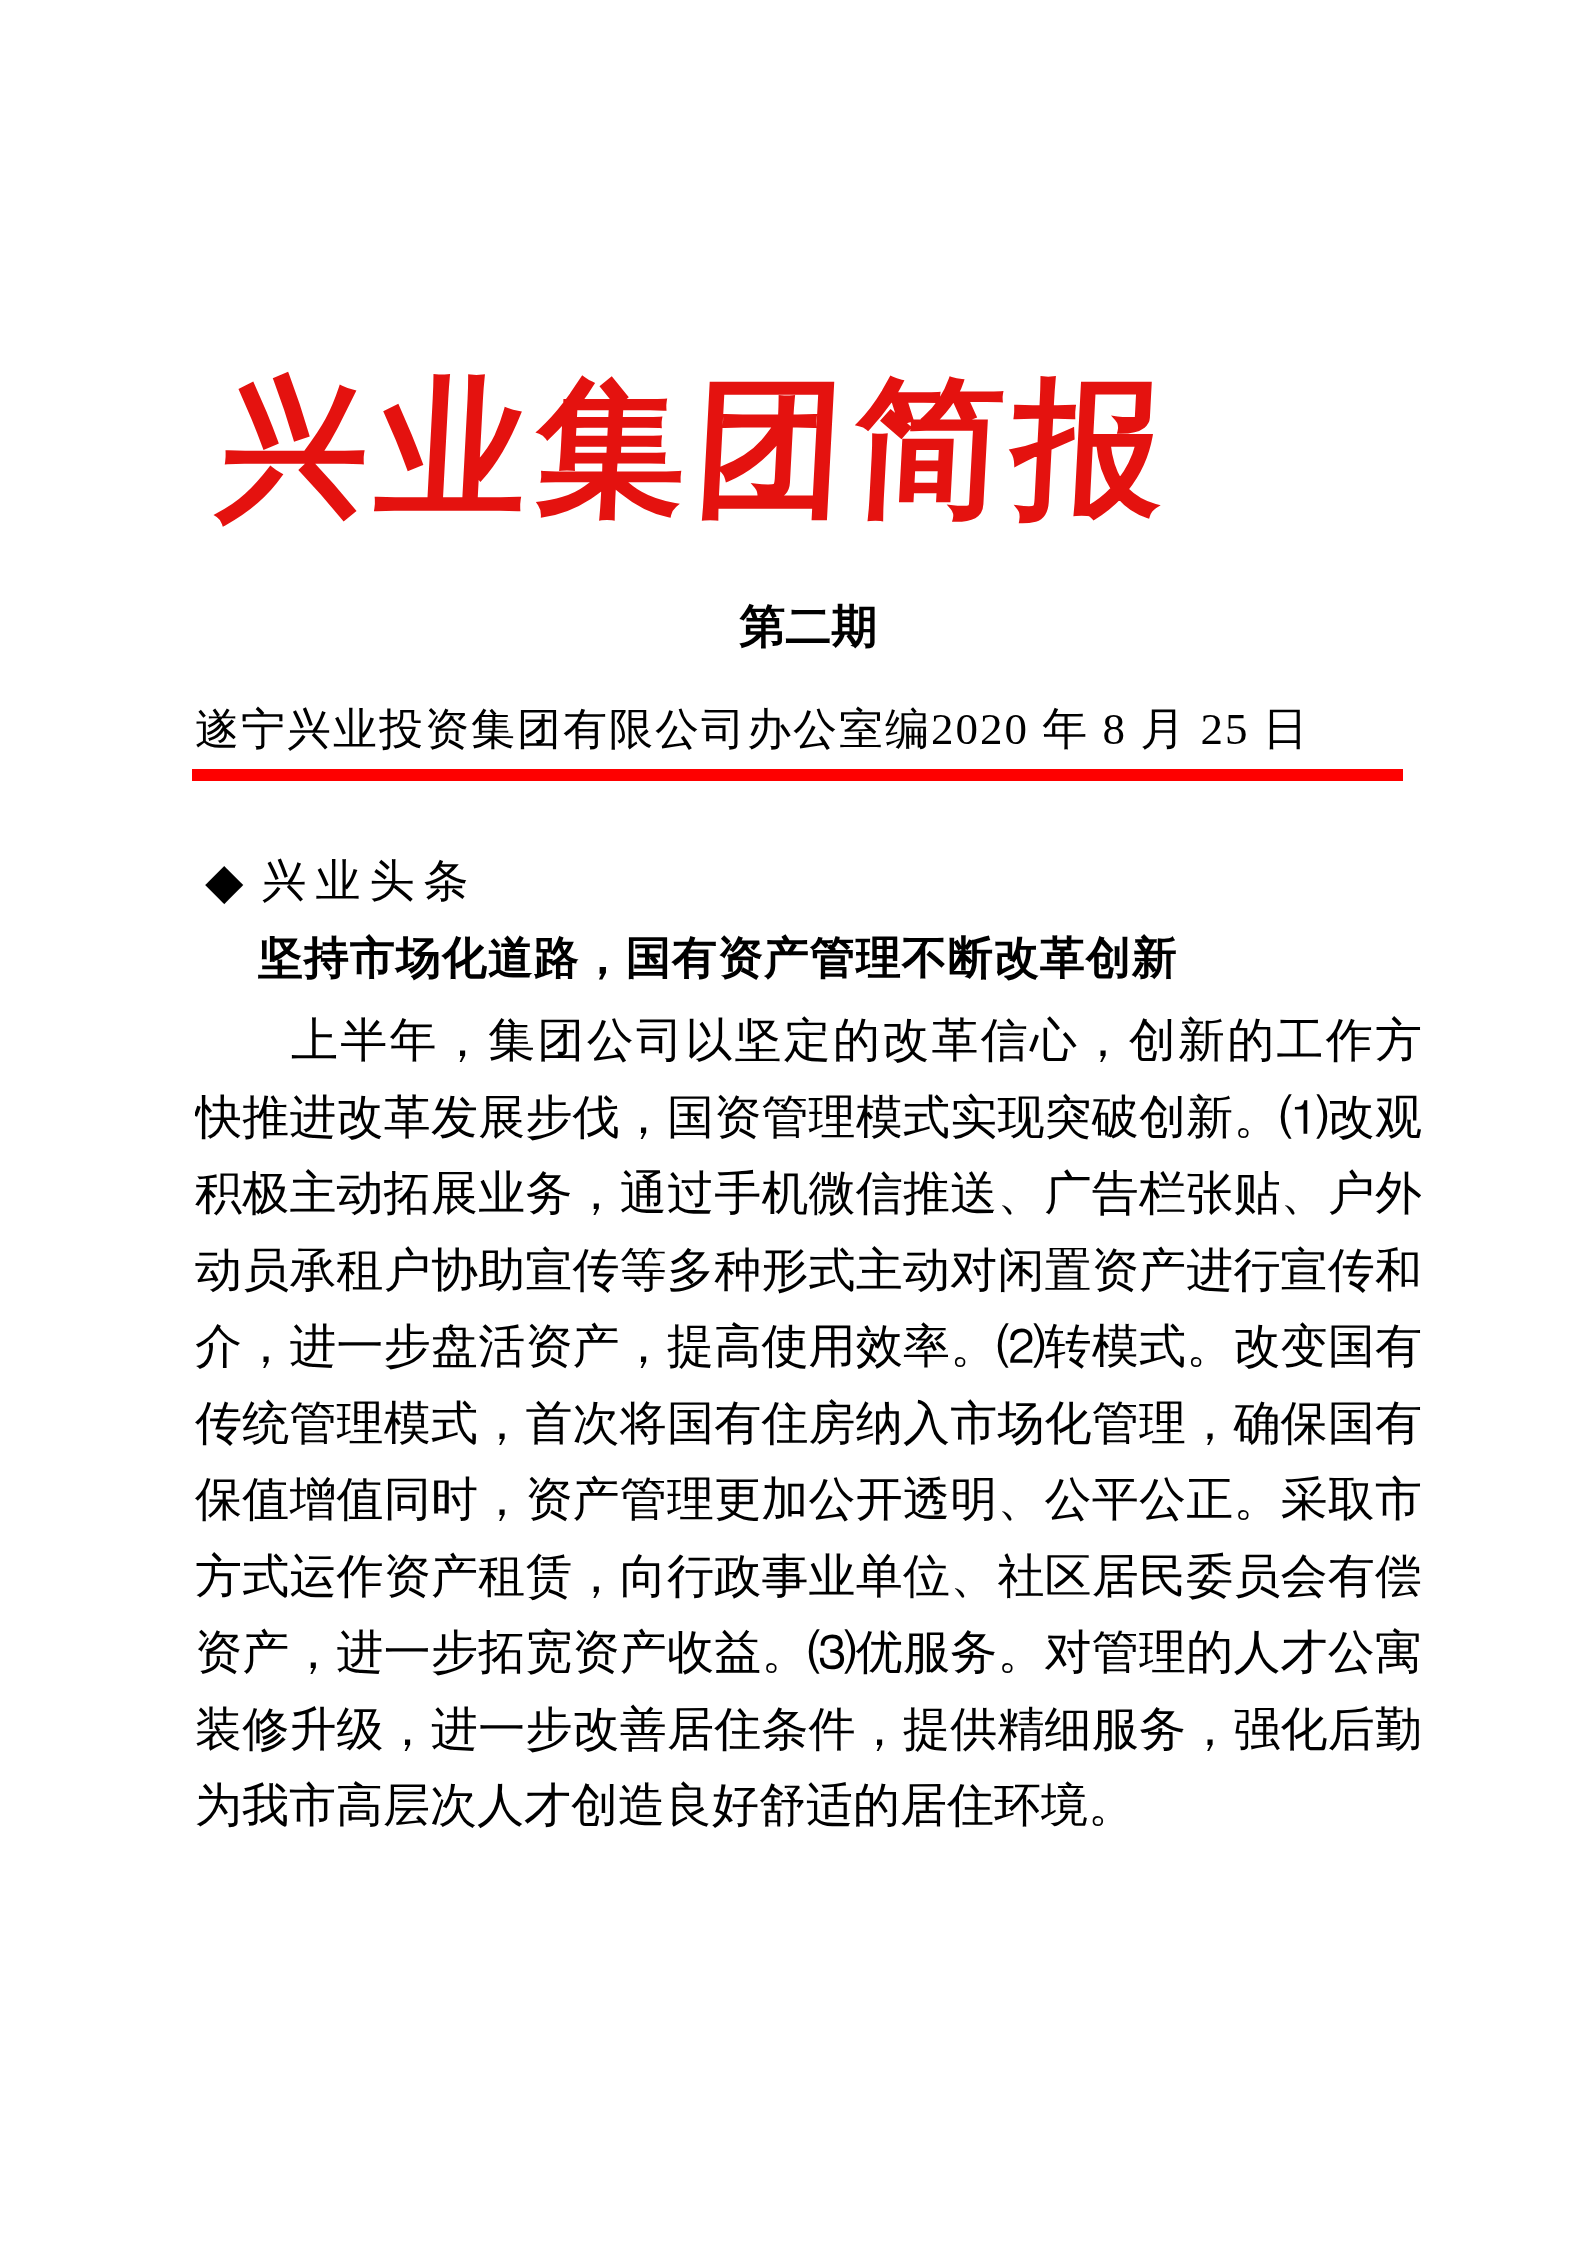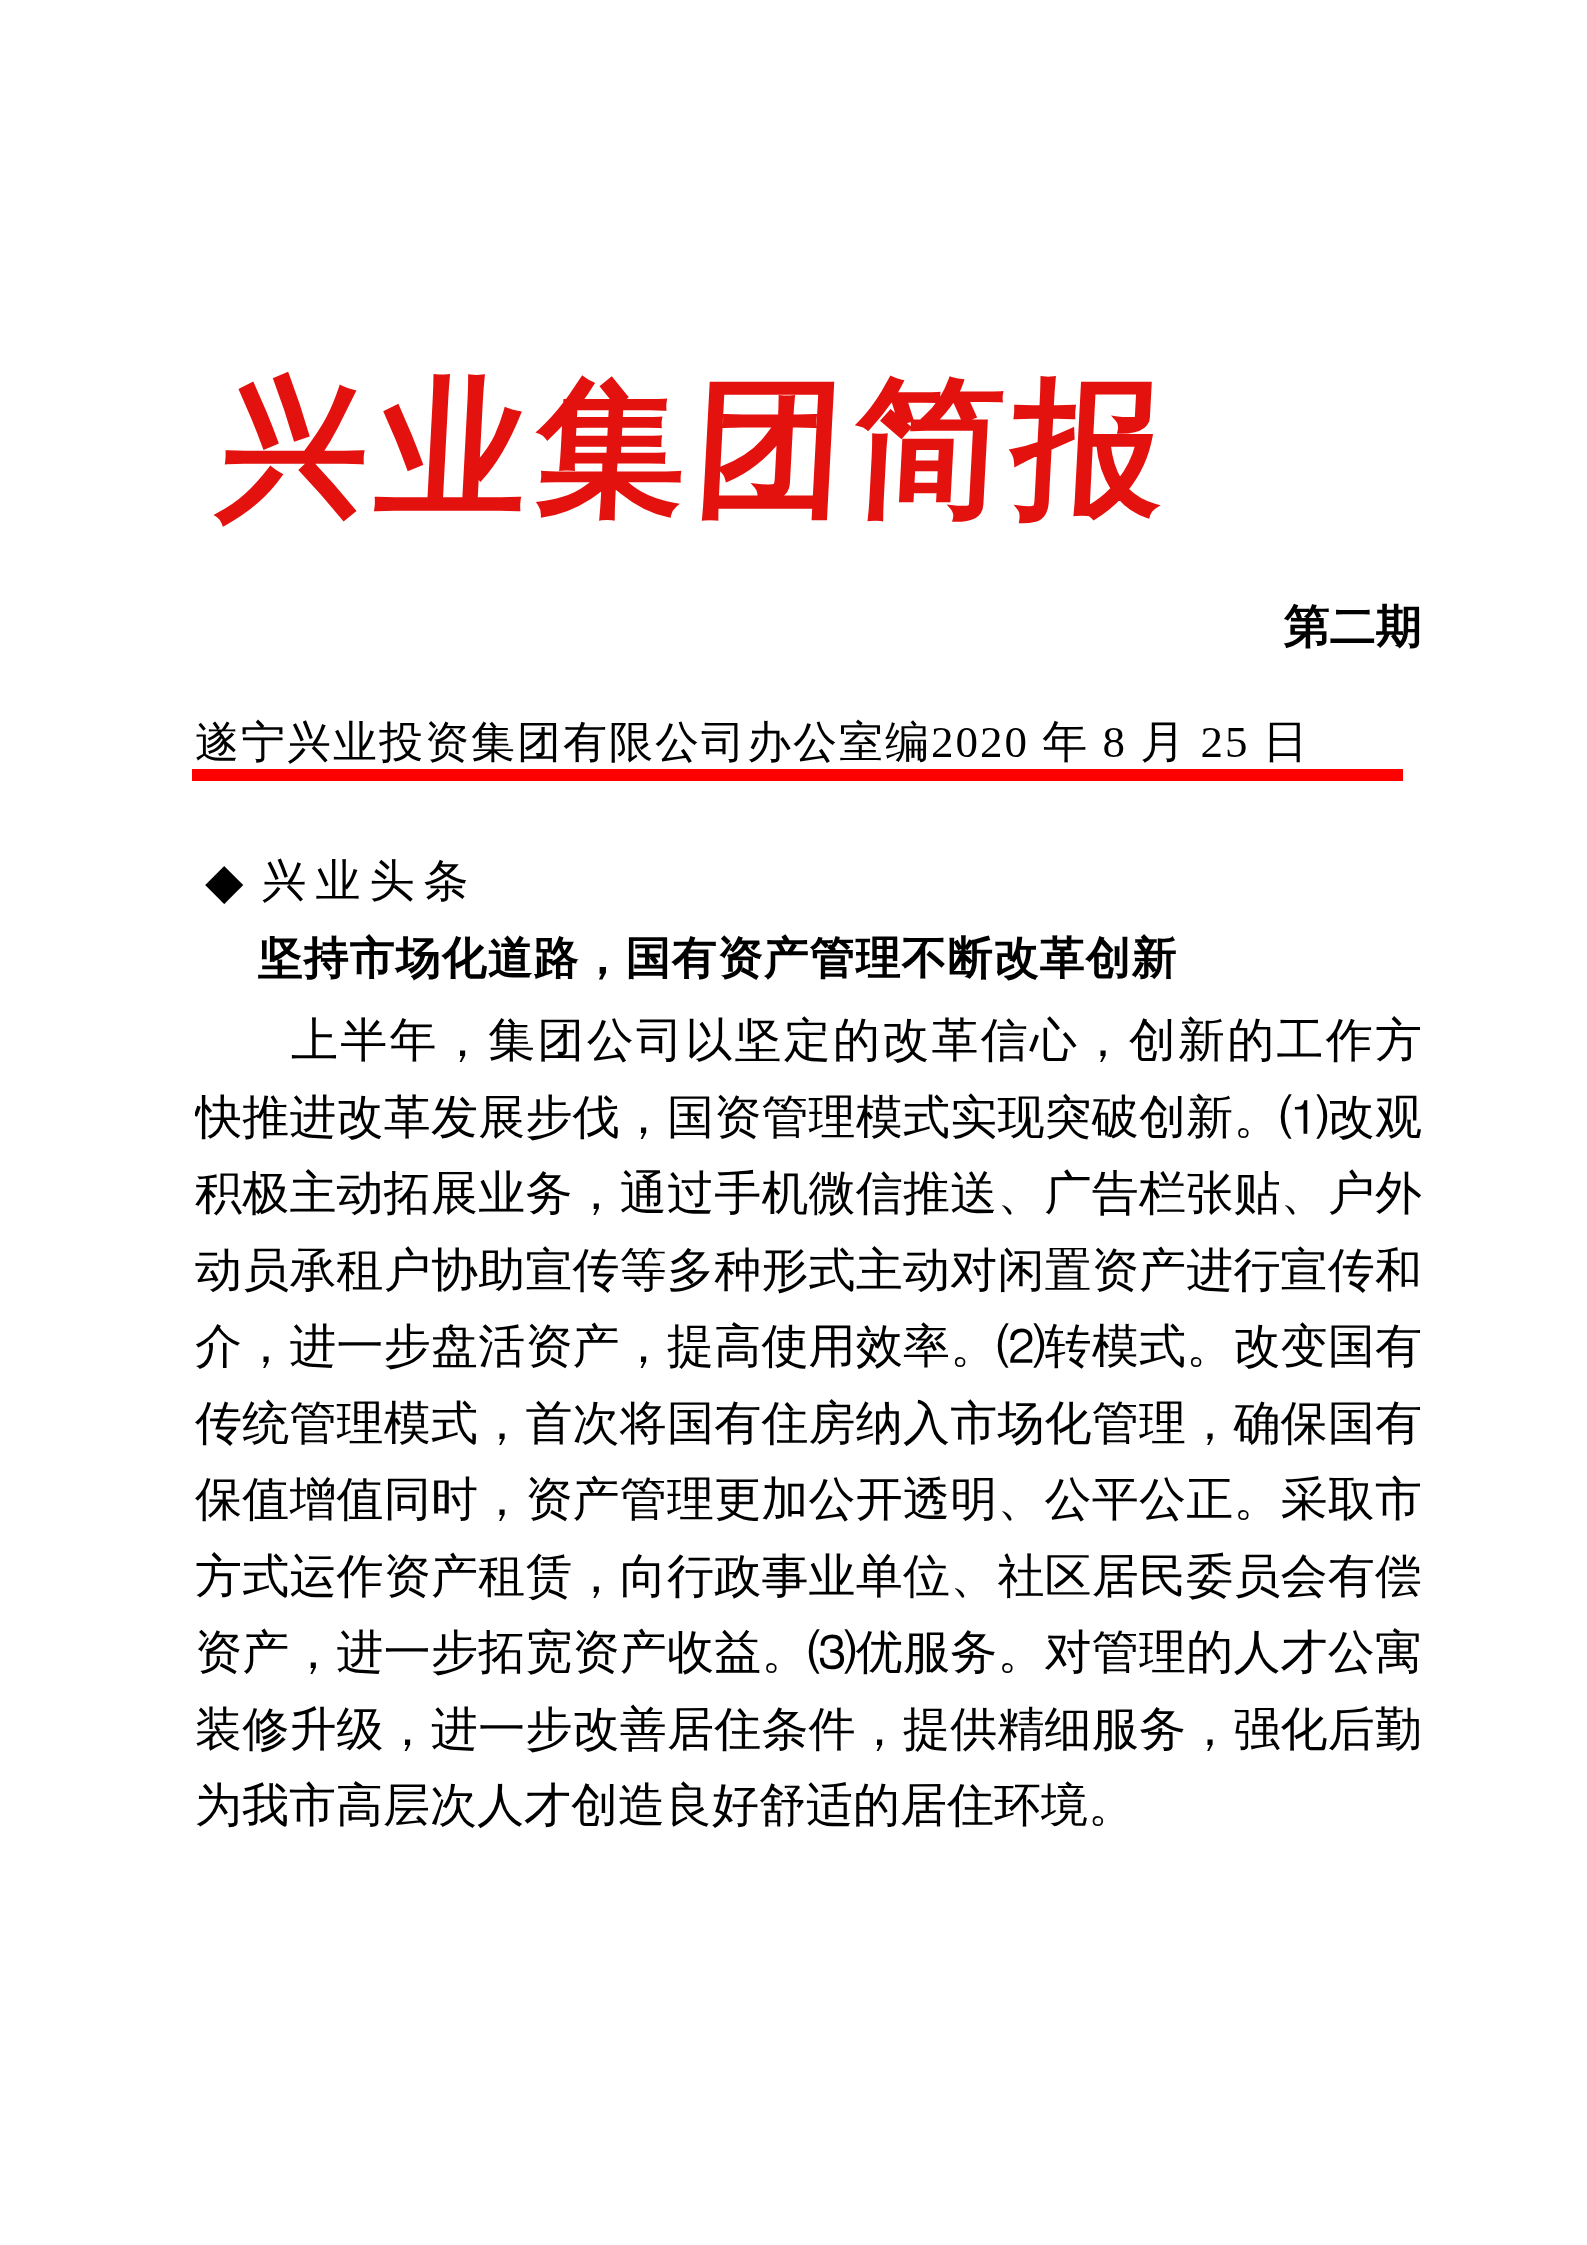--- a/index.html
+++ b/index.html
@@ -28,21 +28,21 @@
     white-space: nowrap;
     transform: skewX(-3deg);
   }
 
   
   .issue-label {
     position: absolute;
     left: 195px;
     top: 598px;
     width: 1227px;
-    text-align: right;
+    text-align: center;
     font-family: "Liberation Sans", sans-serif;
     font-weight: 700;
     font-size: 46px;
     line-height: 56px;
   }
 
   
   .byline-row {
     position: absolute;
     left: 195px;
@@ -57,21 +57,20 @@
     line-height: 58px;
     letter-spacing: 2px;
     white-space: nowrap;
   }
   .byline-date {
     font-family: "Liberation Serif", serif;
     font-size: 45px;
     line-height: 58px;
     letter-spacing: 2px;
     white-space: nowrap;
-    margin-top: 13px;
   }
 
   
   .red-rule {
     position: absolute;
     left: 192px;
     top: 769px;
     width: 1211px;
     height: 12px;
   }

